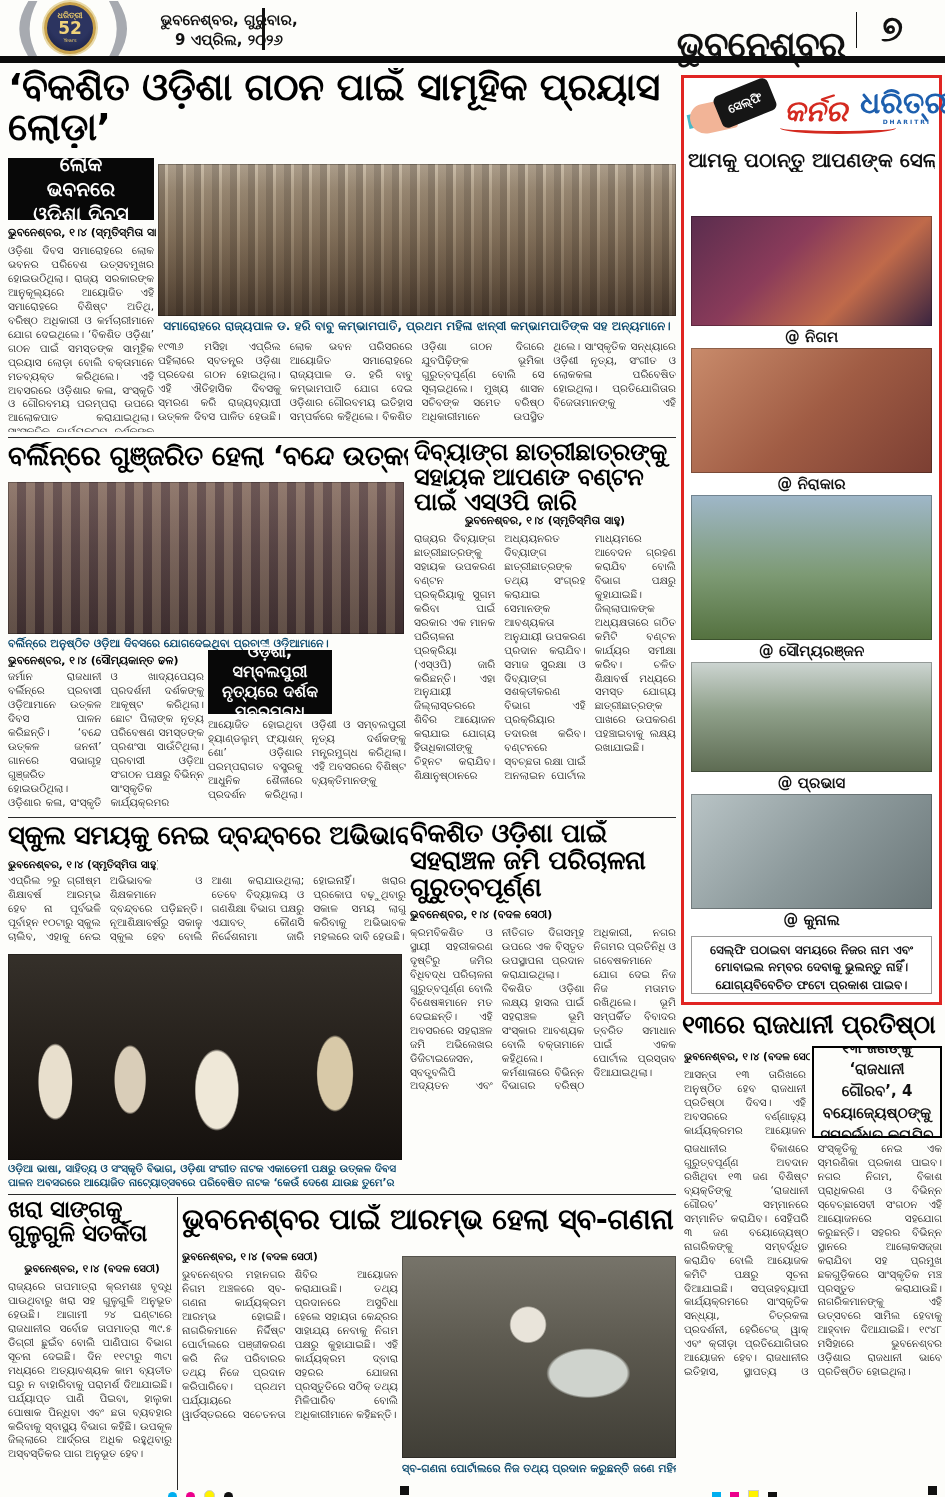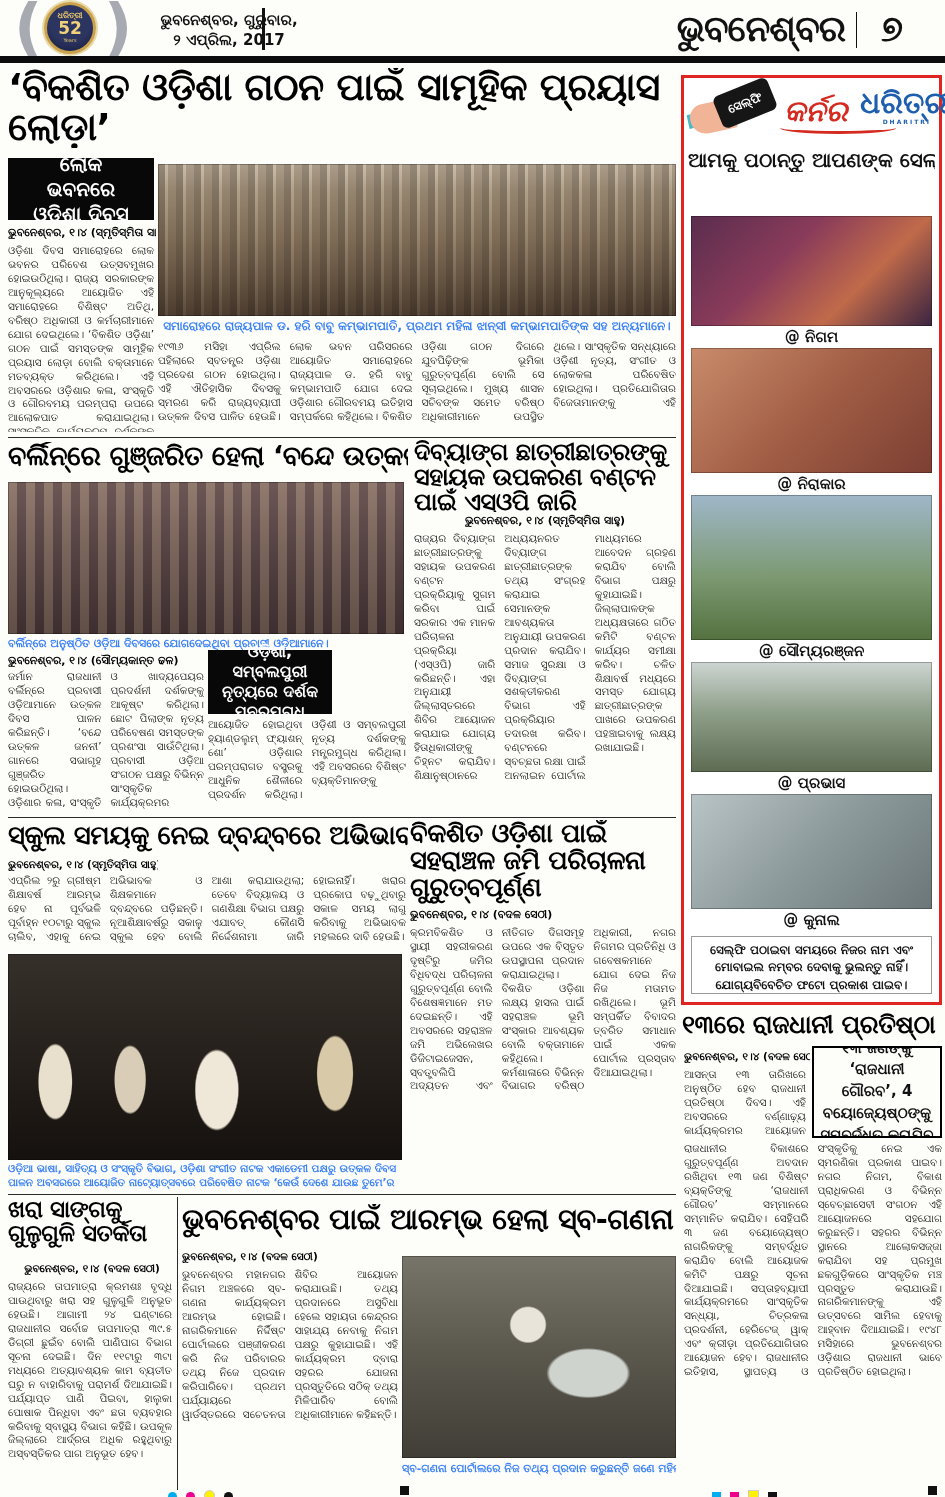--- a/index.html
+++ b/index.html
@@ -5,21 +5,21 @@
   html,body{margin:0;padding:0;background:#e8e8e4;}
   .page{position:relative;width:945px;height:1497px;background:#fdfdfa;
         font-family:"DejaVu Sans","Liberation Sans",sans-serif;color:#111;overflow:hidden;margin:0 auto;}
   .abs{position:absolute;box-sizing:border-box;}
   .headline{font-weight:bold;color:#000;line-height:1.04;overflow:hidden;letter-spacing:-0.5px;}
   .dateline{font-weight:bold;font-size:11.5px;color:#000;overflow:hidden;white-space:nowrap;}
   .body-text{font-size:10.5px;line-height:1.33;text-align:justify;color:#1c1c1c;overflow:hidden;}
   .cols-2{column-count:2;column-gap:9px;}
   .cols-3{column-count:3;column-gap:9px;}
   .cols-4{column-count:4;column-gap:9px;}
-  .caption{font-weight:bold;font-size:11.5px;line-height:1.3;color:#3b82f6;overflow:hidden;}
+  .caption{font-weight:bold;font-size:11.5px;line-height:1.3;color:#0c4a6e;overflow:hidden;}
   .kicker-box{background:#080808;color:#fff;font-weight:bold;text-align:center;
               display:flex;align-items:center;justify-content:center;line-height:1.25;}
   .rule-h{background:#2a2a2a;height:1px;}
   .rule-v{background:#2a2a2a;width:1px;}
   .thick-bar{background:#0c0c0c;}
   .photo{box-shadow:inset 0 0 0 1px rgba(0,0,0,.28);}
   
   .paren{color:#a7aab0;font-size:62px;font-weight:bold;line-height:1;}
   .logo-circle{width:52px;height:52px;border-radius:50%;border:3px solid #c9a24b;
                background:radial-gradient(circle at 50% 32%,#2c3460 0 55%,#141a3c 100%);
@@ -91,24 +91,24 @@
   <div class="abs" style="left:104px;top:-4px;">
     <span class="paren">)</span>
   </div>
   <div class="abs logo-circle" style="left:44px;top:2px;">
     <span class="logo-brand">ଧରିତ୍ରୀ</span>
     <span class="logo-years">52</span>
     <span class="logo-years-label">Years</span>
   </div>
   <div class="abs edition" style="left:118px;top:11px;width:140px;margin-left:41px;">
     <div>ଭୁବନେଶ୍ବର, ଗୁରୁବାର,</div>
-    <div>୨ ଏପ୍ରିଲ, 2017</div>
+    <div>9 ଏପ୍ରିଲ, ୨୦୨୬</div>
   </div>
   <div class="abs" style="left:262px;top:8px;width:3px;height:42px;background:#111;"></div>
-  <div class="abs city-title" style="right:100px;top:8px;text-align:center;">ଭୁବନେଶ୍ବର</div>
+  <div class="abs city-title" style="right:100px;top:24px;text-align:center;">ଭୁବନେଶ୍ବର</div>
   <div class="abs" style="right:88px;top:12px;width:1px;height:36px;background:#111;"></div>
   <div class="abs page-num" style="right:42px;top:8px;">୭</div>
   <div class="abs thick-bar" style="left:0;top:56px;width:945px;height:7px;"></div>
 
   <div class="abs headline" style="left:8px;top:68px;width:668px;height:80px;font-size:38px;">‘ବିକଶିତ ଓଡ଼ିଶା ଗଠନ ପାଇଁ ସାମୂହିକ ପ୍ରୟାସ ଲୋଡ଼ା’</div>
 
   <div class="abs kicker-box" style="left:8px;top:158px;width:146px;height:62px;font-size:20px;padding:2px 15px;">ଲୋକ ଭବନରେ ଓଡ଼ିଶା ଦିବସ</div>
   <div class="abs dateline" style="left:8px;top:226px;width:148px;font-size:11px;">ଭୁବନେଶ୍ବର, ୧।୪ (ସ୍ମୃତିସ୍ମିତା ସାହୁ)</div>
   <div class="abs body-text" style="left:8px;top:244px;width:146px;height:188px;">ଓଡ଼ିଶା ଦିବସ ସମାରୋହରେ ଲୋକ ଭବନର ପରିବେଶ ଉତ୍ସବମୁଖର ହୋଇଉଠିଥିଲା। ରାଜ୍ୟ ସରକାରଙ୍କ ଆନୁକୂଲ୍ୟରେ ଆୟୋଜିତ ଏହି ସମାରୋହରେ ବିଶିଷ୍ଟ ଅତିଥି, ବରିଷ୍ଠ ଅଧିକାରୀ ଓ କର୍ମଚାରୀମାନେ ଯୋଗ ଦେଇଥିଲେ। ‘ବିକଶିତ ଓଡ଼ିଶା’ ଗଠନ ପାଇଁ ସମସ୍ତଙ୍କ ସାମୂହିକ ପ୍ରୟାସ ଲୋଡ଼ା ବୋଲି ବକ୍ତାମାନେ ମତବ୍ୟକ୍ତ କରିଥିଲେ। ଏହି ଅବସରରେ ଓଡ଼ିଶାର କଳା, ସଂସ୍କୃତି ଓ ଗୌରବମୟ ପରମ୍ପରା ଉପରେ ଆଲୋକପାତ କରାଯାଇଥିଲା। ସାଂସ୍କୃତିକ କାର୍ଯ୍ୟକ୍ରମ ଦର୍ଶକଙ୍କୁ ମୁଗ୍ଧ କରିଥିଲା।</div>
 
@@ -154,21 +154,21 @@
   </div>
 
   <div class="abs headline" style="left:8px;top:442px;width:400px;height:36px;font-size:27px;white-space:nowrap;">ବର୍ଲିନ୍‌ରେ ଗୁଞ୍ଜରିତ ହେଲା ‘ବନ୍ଦେ ଉତ୍କଳ ଜନନୀ’</div>
   <div class="abs photo photo-berlin" style="left:8px;top:482px;width:396px;height:152px;"></div>
   <div class="abs caption" style="left:8px;top:637px;width:396px;height:15px;font-size:11px;white-space:nowrap;">ବର୍ଲିନ୍‌ରେ ଅନୁଷ୍ଠିତ ଓଡ଼ିଆ ଦିବସରେ ଯୋଗଦେଇଥିବା ପ୍ରବାସୀ ଓଡ଼ିଆମାନେ।</div>
   <div class="abs dateline" style="left:8px;top:654px;width:200px;font-size:11px;">ଭୁବନେଶ୍ବର, ୧।୪ (ସୌମ୍ୟକାନ୍ତ ଢଳ)</div>
   <div class="abs body-text cols-2" style="left:8px;top:670px;width:196px;height:144px;">ଜର୍ମାନ ରାଜଧାନୀ ବର୍ଲିନ୍‌ରେ ପ୍ରବାସୀ ଓଡ଼ିଆମାନେ ଉତ୍କଳ ଦିବସ ପାଳନ କରିଛନ୍ତି। ‘ବନ୍ଦେ ଉତ୍କଳ ଜନନୀ’ ଗାନରେ ସଭାଗୃହ ଗୁଞ୍ଜରିତ ହୋଇଉଠିଥିଲା। ଓଡ଼ିଶାର କଳା, ସଂସ୍କୃତି ଓ ଖାଦ୍ୟପେୟର ପ୍ରଦର୍ଶନୀ ଦର୍ଶକଙ୍କୁ ଆକୃଷ୍ଟ କରିଥିଲା। ଛୋଟ ପିଲାଙ୍କ ନୃତ୍ୟ ପରିବେଷଣ ସମସ୍ତଙ୍କ ପ୍ରଶଂସା ସାଉଁଟିଥିଲା। ପ୍ରବାସୀ ଓଡ଼ିଆ ସଂଗଠନ ପକ୍ଷରୁ ବିଭିନ୍ନ ସାଂସ୍କୃତିକ କାର୍ଯ୍ୟକ୍ରମର ଆୟୋଜନ କରାଯାଇଥିଲା।</div>
   <div class="abs kicker-box" style="left:208px;top:650px;width:124px;height:64px;font-size:16px;padding:10px 4px;">ଓଡ଼ିଶୀ, ସମ୍ବଲପୁରୀ ନୃତ୍ୟରେ ଦର୍ଶକ ମନ୍ତ୍ରମୁଗ୍ଧ</div>
   <div class="abs body-text cols-2" style="left:208px;top:718px;width:198px;height:96px;">ଆୟୋଜିତ ହୋଇଥିବା ହ୍ୟାଣ୍ଡଲୁମ୍ ଫ୍ୟାଶନ୍ ଶୋ’ ଓଡ଼ିଶାର ପରମ୍ପରାଗତ ବସ୍ତ୍ରକୁ ଆଧୁନିକ ଶୈଳୀରେ ପ୍ରଦର୍ଶନ କରିଥିଲା। ଓଡ଼ିଶୀ ଓ ସମ୍ବଲପୁରୀ ନୃତ୍ୟ ଦର୍ଶକଙ୍କୁ ମନ୍ତ୍ରମୁଗ୍ଧ କରିଥିଲା। ଏହି ଅବସରରେ ବିଶିଷ୍ଟ ବ୍ୟକ୍ତିମାନଙ୍କୁ ସମ୍ବର୍ଦ୍ଧିତ କରାଯାଇଥିଲା।</div>
 
-  <div class="abs headline" style="left:414px;top:440px;width:262px;height:72px;font-size:24px;">ଦିବ୍ୟାଙ୍ଗ ଛାତ୍ରୀଛାତ୍ରଙ୍କୁ ସହାୟକ ଉପକରଣ ବଣ୍ଟନ ପାଇଁ ଏସ୍‌ଓପି ଜାରି</div>
+  <div class="abs headline" style="left:414px;top:440px;width:262px;height:72px;font-size:24px;">ଦିବ୍ୟାଙ୍ଗ ଛାତ୍ରୀଛାତ୍ରଙ୍କୁ ସହାୟକ ଆପଣଙ ବଣ୍ଟନ ପାଇଁ ଏସ୍‌ଓପି ଜାରି</div>
   <div class="abs dateline" style="left:414px;top:514px;width:262px;text-align:center;font-size:11px;">ଭୁବନେଶ୍ବର, ୧।୪ (ସ୍ମୃତିସ୍ମିତା ସାହୁ)</div>
   <div class="abs body-text cols-3" style="left:414px;top:532px;width:262px;height:282px;">ରାଜ୍ୟର ଦିବ୍ୟାଙ୍ଗ ଛାତ୍ରୀଛାତ୍ରଙ୍କୁ ସହାୟକ ଉପକରଣ ବଣ୍ଟନ ପ୍ରକ୍ରିୟାକୁ ସୁଗମ କରିବା ପାଇଁ ସରକାର ଏକ ମାନକ ପରିଚାଳନା ପ୍ରକ୍ରିୟା (ଏସ୍‌ଓପି) ଜାରି କରିଛନ୍ତି। ଏହା ଅନୁଯାୟୀ ଜିଲ୍ଲାସ୍ତରରେ ଶିବିର ଆୟୋଜନ କରାଯାଇ ଯୋଗ୍ୟ ହିତାଧିକାରୀଙ୍କୁ ଚିହ୍ନଟ କରାଯିବ। ଶିକ୍ଷାନୁଷ୍ଠାନରେ ଅଧ୍ୟୟନରତ ଦିବ୍ୟାଙ୍ଗ ଛାତ୍ରୀଛାତ୍ରଙ୍କ ତଥ୍ୟ ସଂଗ୍ରହ କରାଯାଇ ସେମାନଙ୍କ ଆବଶ୍ୟକତା ଅନୁଯାୟୀ ଉପକରଣ ପ୍ରଦାନ କରାଯିବ। ସମାଜ ସୁରକ୍ଷା ଓ ଦିବ୍ୟାଙ୍ଗ ସଶକ୍ତୀକରଣ ବିଭାଗ ଏହି ପ୍ରକ୍ରିୟାର ତଦାରଖ କରିବ। ବଣ୍ଟନରେ ସ୍ବଚ୍ଛତା ରକ୍ଷା ପାଇଁ ଅନଲାଇନ ପୋର୍ଟାଲ ମାଧ୍ୟମରେ ଆବେଦନ ଗ୍ରହଣ କରାଯିବ ବୋଲି ବିଭାଗ ପକ୍ଷରୁ କୁହାଯାଇଛି। ଜିଲ୍ଲାପାଳଙ୍କ ଅଧ୍ୟକ୍ଷତାରେ ଗଠିତ କମିଟି ବଣ୍ଟନ କାର୍ଯ୍ୟର ସମୀକ୍ଷା କରିବ। ଚଳିତ ଶିକ୍ଷାବର୍ଷ ମଧ୍ୟରେ ସମସ୍ତ ଯୋଗ୍ୟ ଛାତ୍ରୀଛାତ୍ରଙ୍କ ପାଖରେ ଉପକରଣ ପହଞ୍ଚାଇବାକୁ ଲକ୍ଷ୍ୟ ରଖାଯାଇଛି।</div>
 
   <div class="abs rule-h" style="left:8px;top:817px;width:668px;"></div>
 
   <div class="abs headline" style="left:8px;top:822px;width:400px;height:32px;font-size:26px;white-space:nowrap;">ସ୍କୁଲ ସମୟକୁ ନେଇ ଦ୍ବନ୍ଦ୍ବରେ ଅଭିଭାବକ, ଶିକ୍ଷକ</div>
   <div class="abs dateline" style="left:8px;top:858px;width:150px;font-size:10.5px;">ଭୁବନେଶ୍ବର, ୧।୪ (ସ୍ମୃତିସ୍ମିତା ସାହୁ)</div>
   <div class="abs body-text cols-4" style="left:8px;top:874px;width:398px;height:76px;">ଏପ୍ରିଲ ୨ରୁ ଗ୍ରୀଷ୍ମ ଶିକ୍ଷାବର୍ଷ ଆରମ୍ଭ ହେବ ନା ପୂର୍ବଭଳି ପୂର୍ବାହ୍ନ ୧୦ଟାରୁ ସ୍କୁଲ ଚାଲିବ, ଏହାକୁ ନେଇ ଅଭିଭାବକ ଓ ଶିକ୍ଷକମାନେ ଦ୍ବନ୍ଦ୍ବରେ ପଡ଼ିଛନ୍ତି। ନୂଆଶିକ୍ଷାବର୍ଷରୁ ସକାଳୁ ସ୍କୁଲ ହେବ ବୋଲି ଆଶା କରାଯାଉଥିଲା; ତେବେ ବିଦ୍ୟାଳୟ ଓ ଗଣଶିକ୍ଷା ବିଭାଗ ପକ୍ଷରୁ ଏଯାବତ୍ କୌଣସି ନିର୍ଦ୍ଦେଶନାମା ଜାରି ହୋଇନାହିଁ। ଖରାର ପ୍ରକୋପ ବଢ଼ୁଥିବାରୁ ସକାଳ ସମୟ ଲାଗୁ କରିବାକୁ ଅଭିଭାବକ ମହଲରେ ଦାବି ହେଉଛି।</div>
   <div class="abs photo photo-play" style="left:8px;top:954px;width:394px;height:206px;"></div>
   <div class="abs caption" style="left:8px;top:1162px;width:394px;height:30px;font-size:10.5px;">ଓଡ଼ିଆ ଭାଷା, ସାହିତ୍ୟ ଓ ସଂସ୍କୃତି ବିଭାଗ, ଓଡ଼ିଶା ସଂଗୀତ ନାଟକ ଏକାଡେମୀ ପକ୍ଷରୁ ଉତ୍କଳ ଦିବସ ପାଳନ ଅବସରରେ ଆୟୋଜିତ ନାଟ୍ୟୋତ୍ସବରେ ପରିବେଷିତ ନାଟକ ‘କେଉଁ ଦେଶେ ଯାଉଛ ତୁମେ’ର ଏକ ଦୃଶ୍ୟ।</div>

